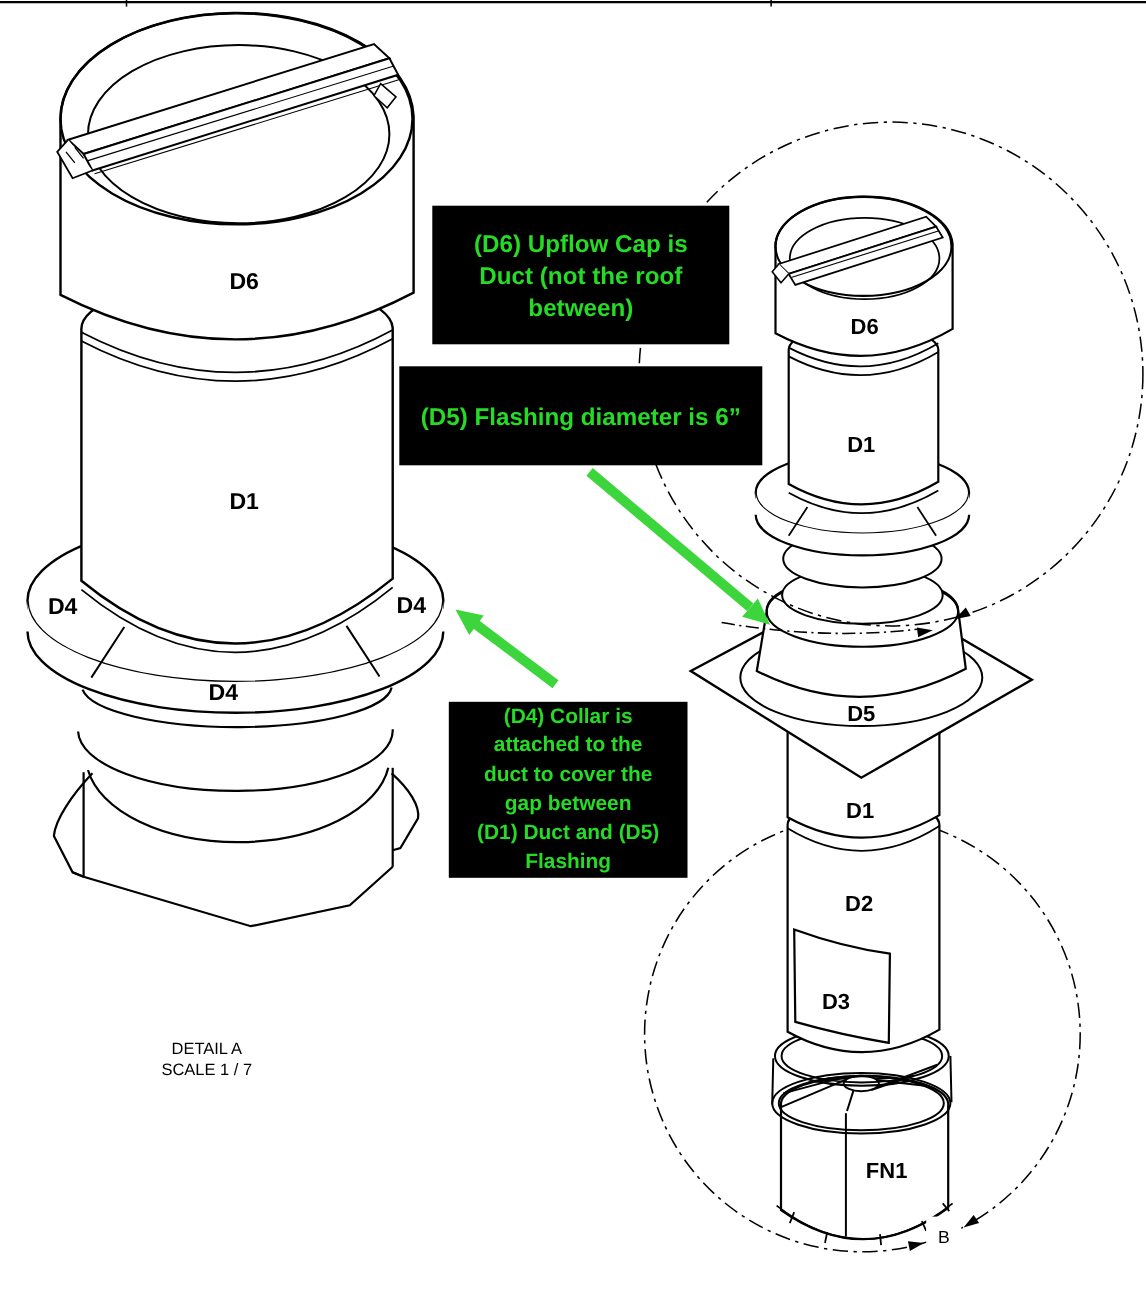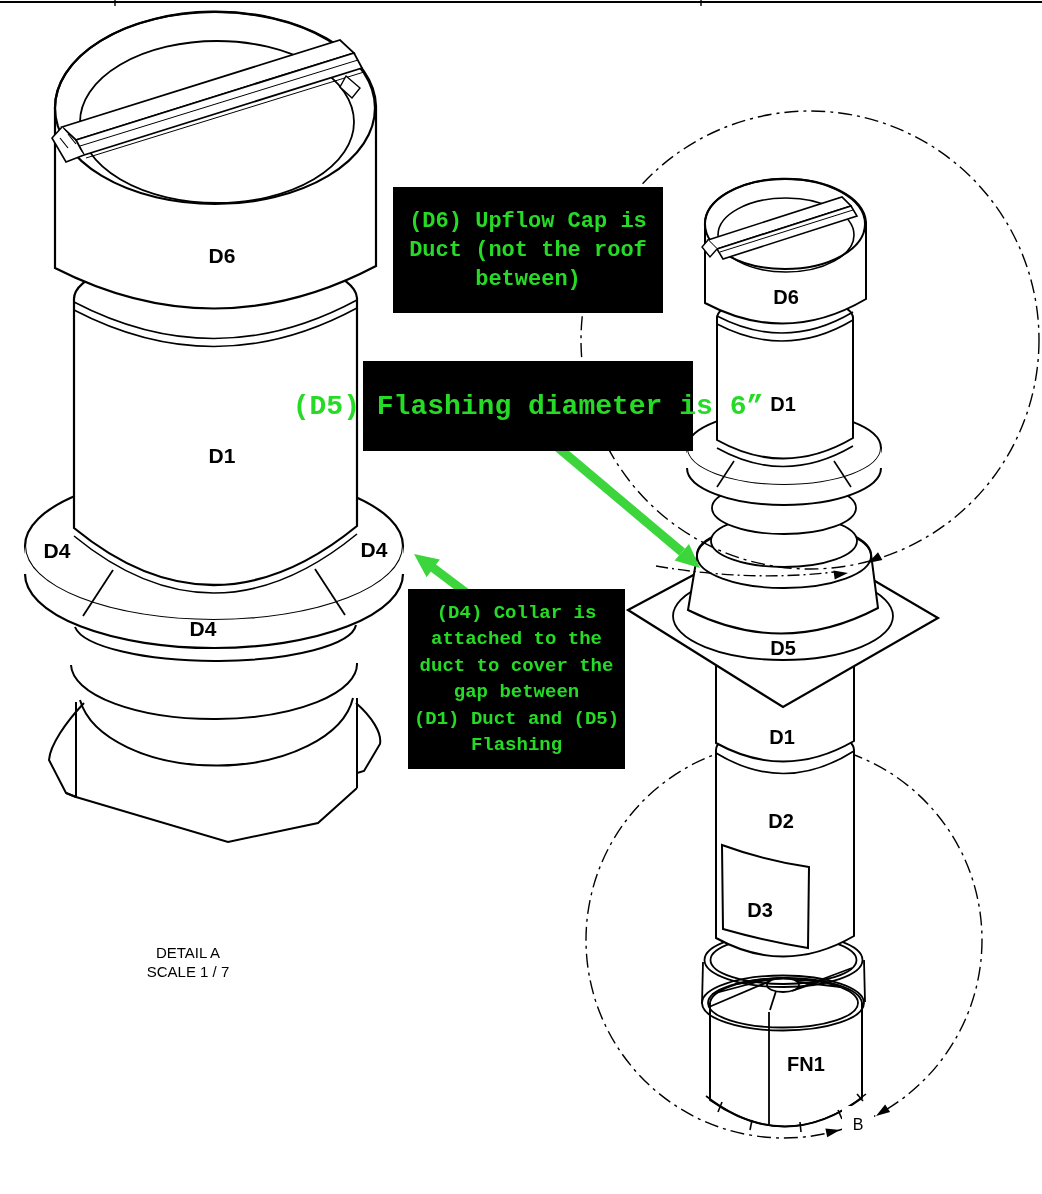--- a/index.html
+++ b/index.html
@@ -1,24 +1,24 @@
 <!DOCTYPE html>
 <html><head>
 <meta charset="utf-8">
 <style>
   html,body{margin:0;padding:0;background:#fff;}
   #stage{position:relative;width:1042px;height:1194px;background:#ffffff;overflow:hidden;
          font-family:"Liberation Sans",sans-serif;}
   #lineart{position:absolute;left:0;top:0;}
   .note{position:absolute;background:#000000;color:#26db26;display:flex;flex-direction:column;
         justify-content:center;align-items:center;text-align:center;
-        font-family:Liberation Mono, monospace;font-weight:bold;}
+        font-family:Liberation Sans, sans-serif;font-weight:bold;}
   #note-d6{left:393px;top:187px;width:270px;height:126px;font-size:22px;line-height:29px;}
-  #note-d5{left:363px;top:333px;width:330px;height:90px;font-size:28px;line-height:29px;margin-top:28px;}
-  #note-d4{left:408px;top:589px;width:217px;height:180px;font-size:19px;line-height:26.5px;}
+  #note-d5{left:363px;top:333px;width:330px;height:90px;font-size:22px;line-height:29px;}
+  #note-d4{left:408px;top:638px;width:217px;height:160px;font-size:19px;line-height:26.5px;}
   .note div{white-space:nowrap;}
   text{font-family:"Liberation Sans",sans-serif;}
   .plabel{font-weight:bold;font-size:21px;fill:#000;}
   .plabel-sm{font-weight:bold;font-size:20px;fill:#000;}
   .cadtext{font-size:15px;fill:#000;}
 </style>
 </head>
 <body>
 
 <div id="stage">

